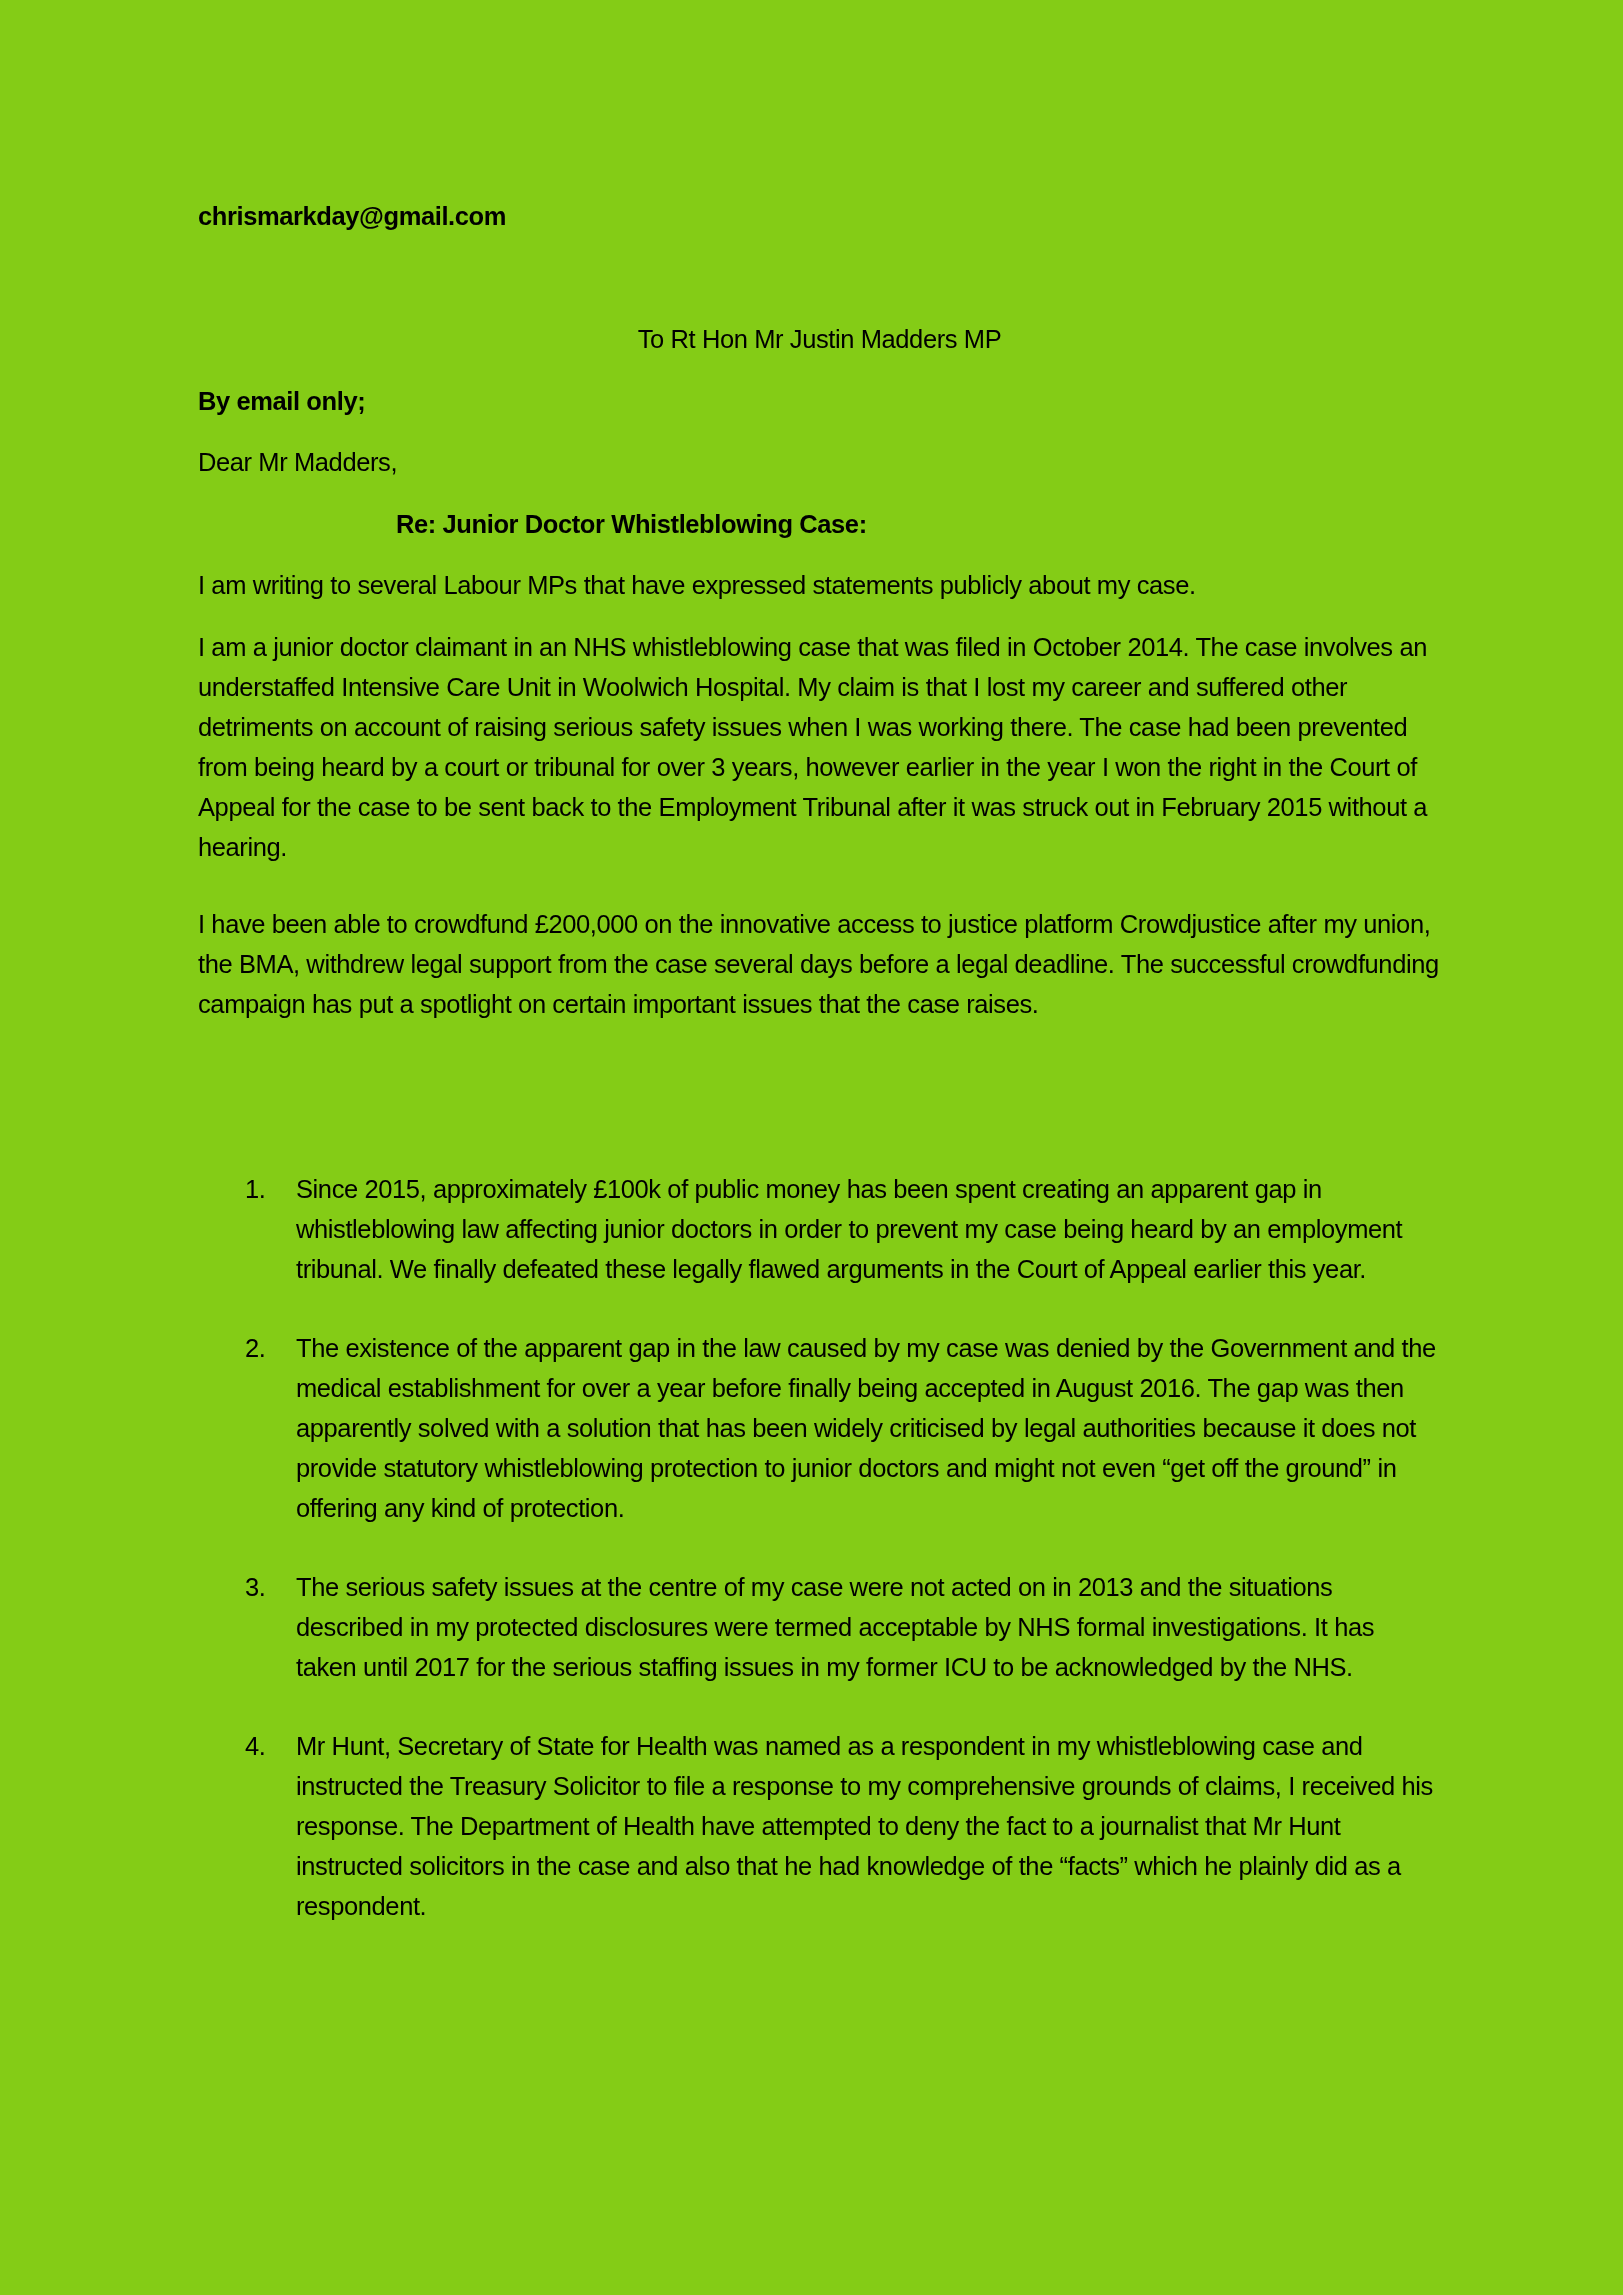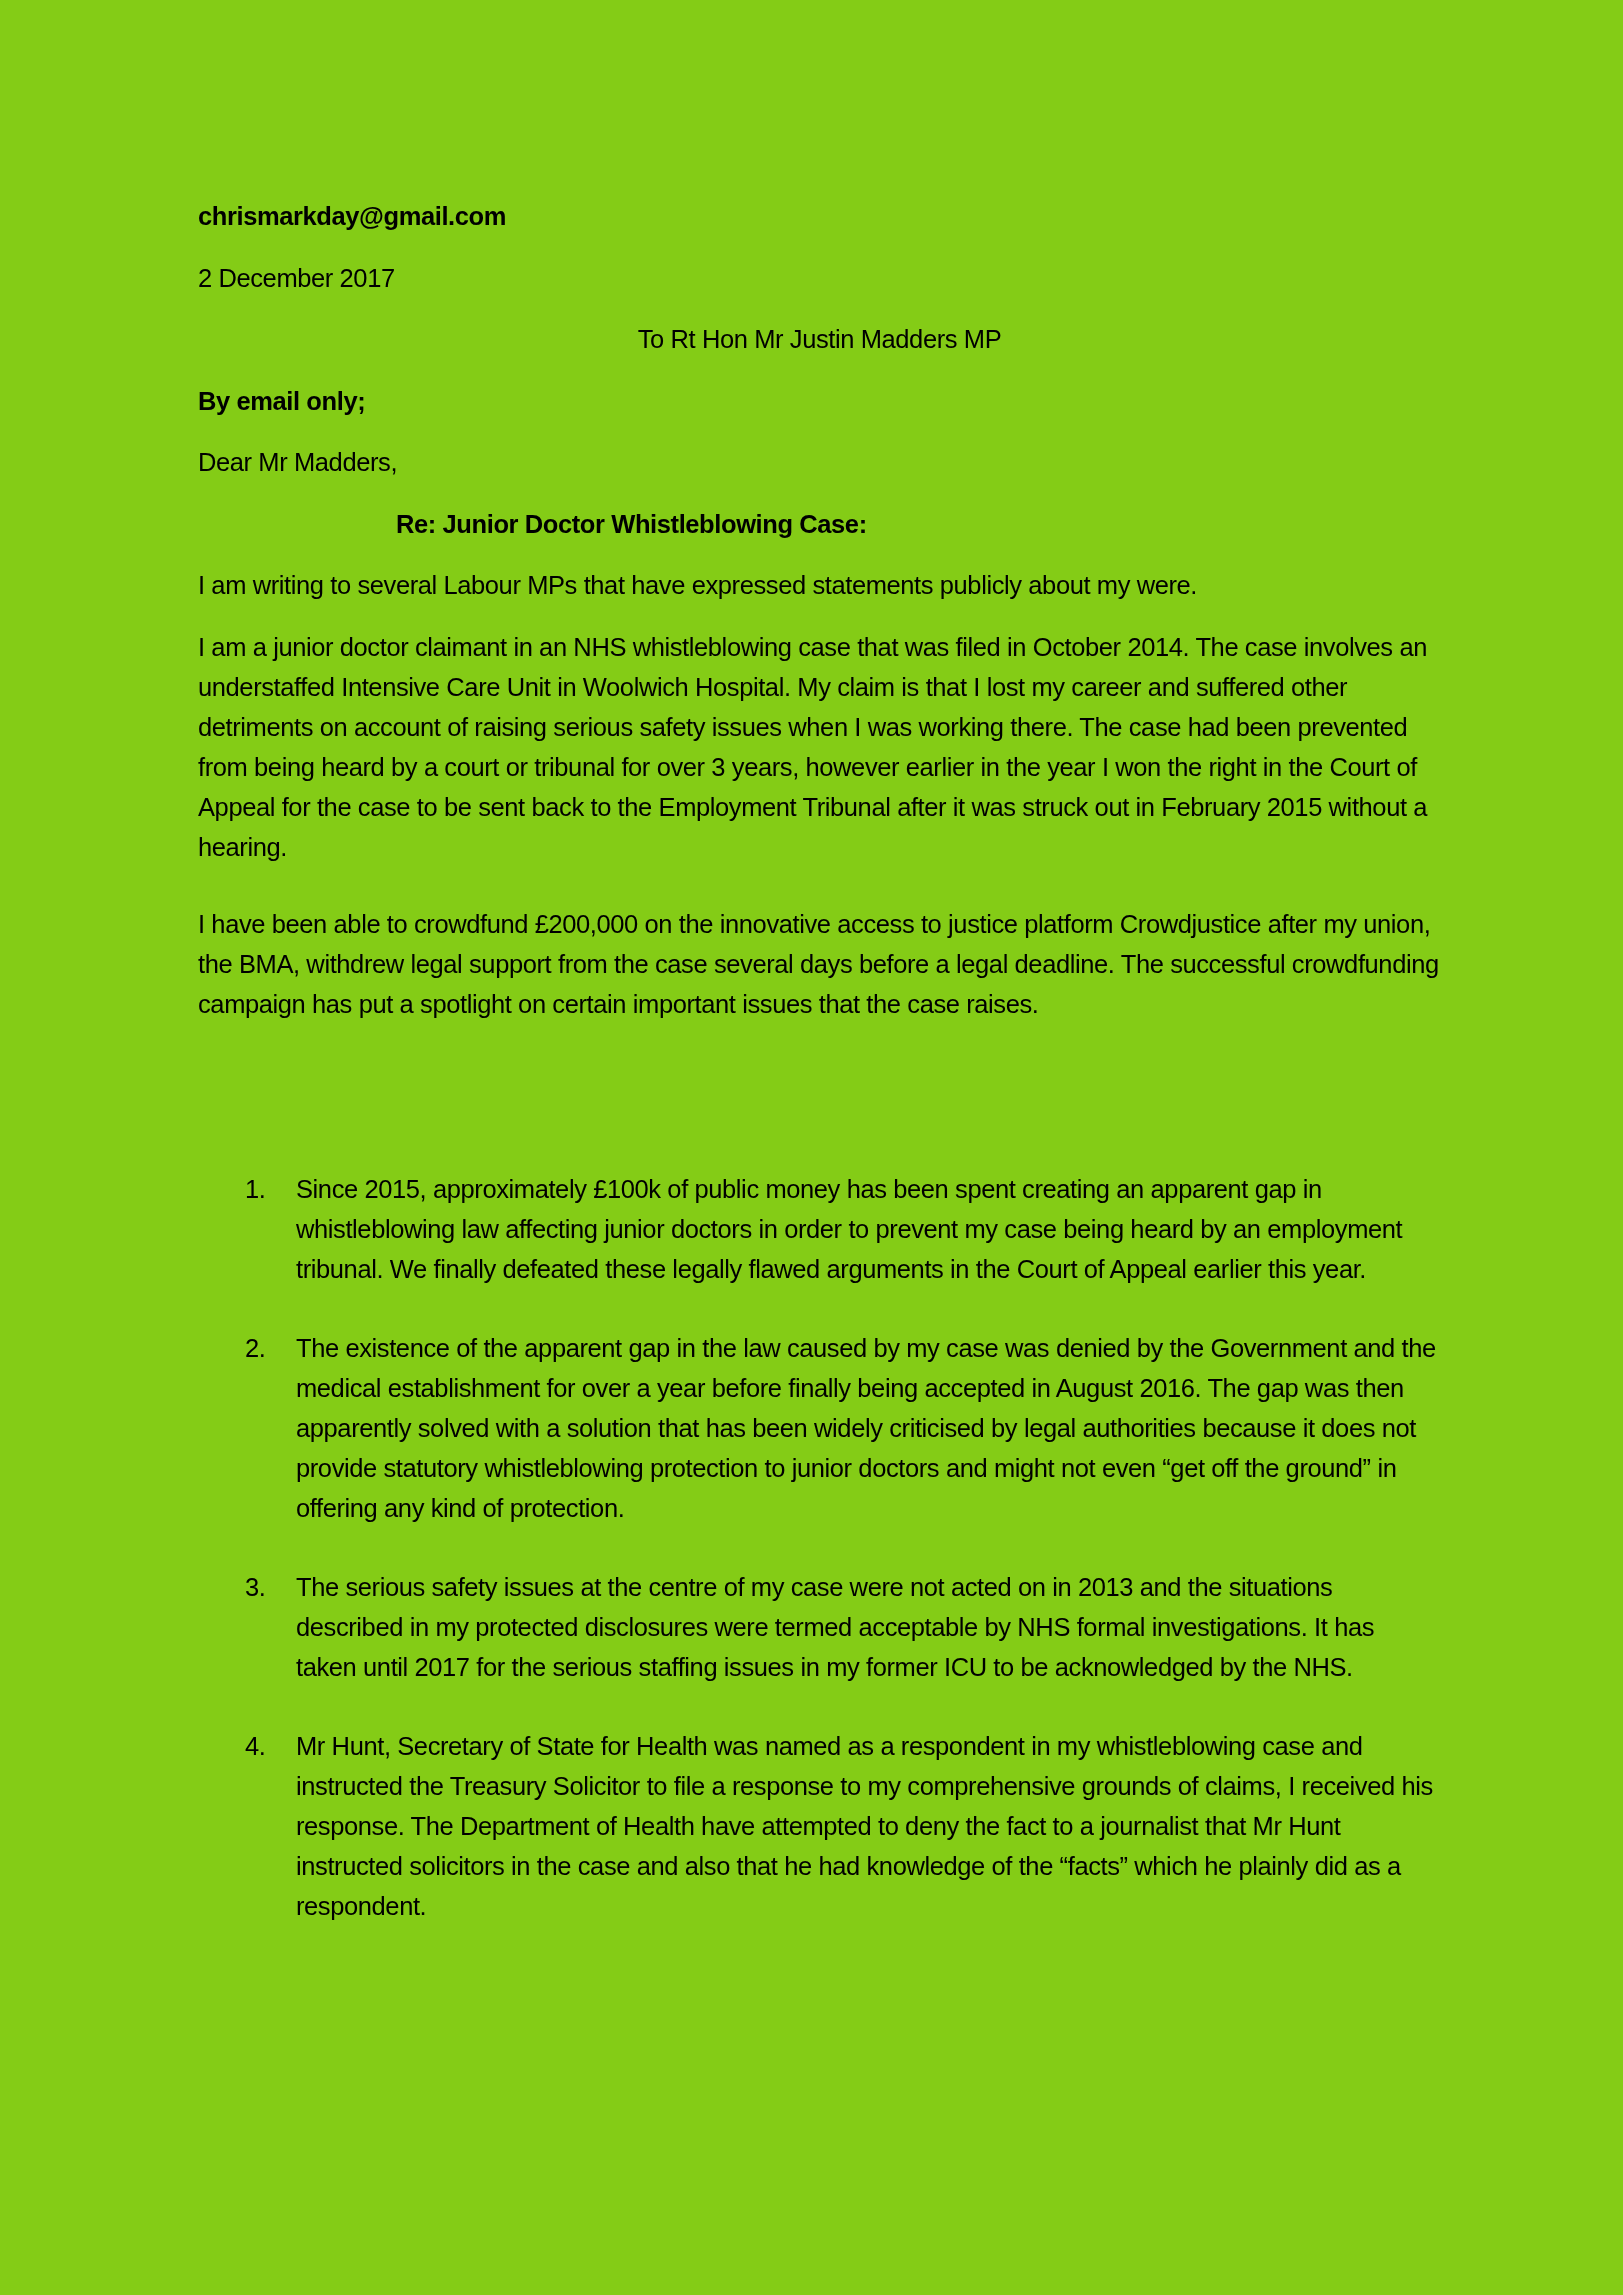--- a/index.html
+++ b/index.html
@@ -10,27 +10,26 @@
   .bold { font-weight:bold; }
   .list { position:absolute; left:198px; width:1243px; margin:0; padding:0; list-style:none; }
   .li { position:relative; padding-left:98px; font-size:25.5px; line-height:40px; letter-spacing:-0.4px; }
   .num { position:absolute; left:47px; top:0; }
 </style>
 </head>
 <body>
 
 <div class="page">
   <p class="txt bold" style="top:196px;">chrismarkday@gmail.com</p>
-  <p class="txt" style="top:258px;">2 December 2017</p>
   <p class="txt" style="top:319px;text-align:center;">To Rt Hon Mr Justin Madders MP</p>
   <p class="txt" style="top:442px;">Dear Mr Madders,</p>
   <p class="txt bold" style="top:381px;">By email only;</p>
   <p class="txt bold" style="top:504px; left:396px;">Re: Junior Doctor Whistleblowing Case:</p>
 
-  <p class="txt" style="top:565px;">I am writing to several Labour MPs that have expressed statements publicly about my were.</p>
+  <p class="txt" style="top:565px;">I am writing to several Labour MPs that have expressed statements publicly about my case.</p>
   <p class="txt" style="top:627px;">I am a junior doctor claimant in an NHS whistleblowing case that was filed in October 2014. The case involves an understaffed Intensive Care Unit in Woolwich Hospital. My claim is that I lost my career and suffered other detriments on account of raising serious safety issues when I was working there. The case had been prevented from being heard by a court or tribunal for over 3 years, however earlier in the year I won the right in the Court of Appeal for the case to be sent back to the Employment Tribunal after it was struck out in February 2015 without a hearing.</p>
   <p class="txt" style="top:904px;">I have been able to crowdfund £200,000 on the innovative access to justice platform Crowdjustice after my union, the BMA, withdrew legal support from the case several days before a legal deadline. The successful crowdfunding campaign has put a spotlight on certain important issues that the case raises.</p>
 
   <div class="list" style="top:1169px;">
     <div class="li" style="margin-bottom:39px;">
       <span class="num">1.</span>
       <span>Since 2015, approximately £100k of public money has been spent creating an apparent gap in whistleblowing law affecting junior doctors in order to prevent my case being heard by an employment tribunal. We finally defeated these legally flawed arguments in the Court of Appeal earlier this year.</span>
     </div>
     <div class="li" style="margin-bottom:39px;">
       <span class="num">2.</span>

